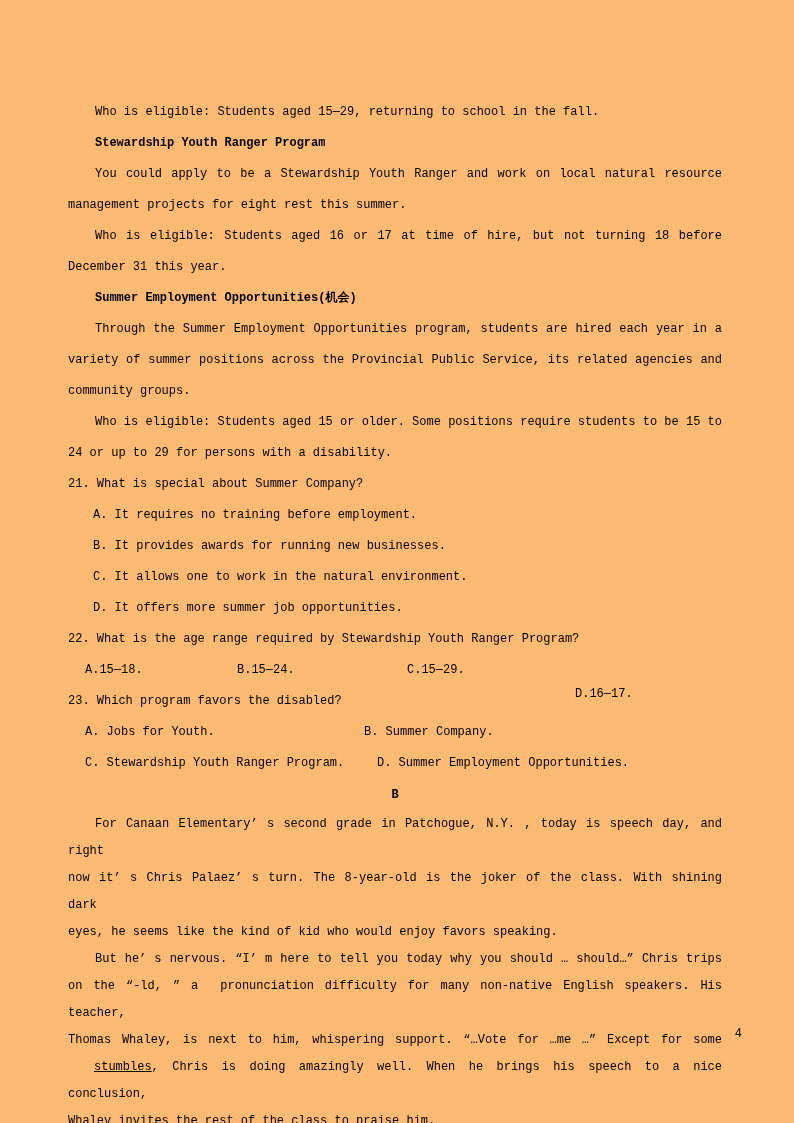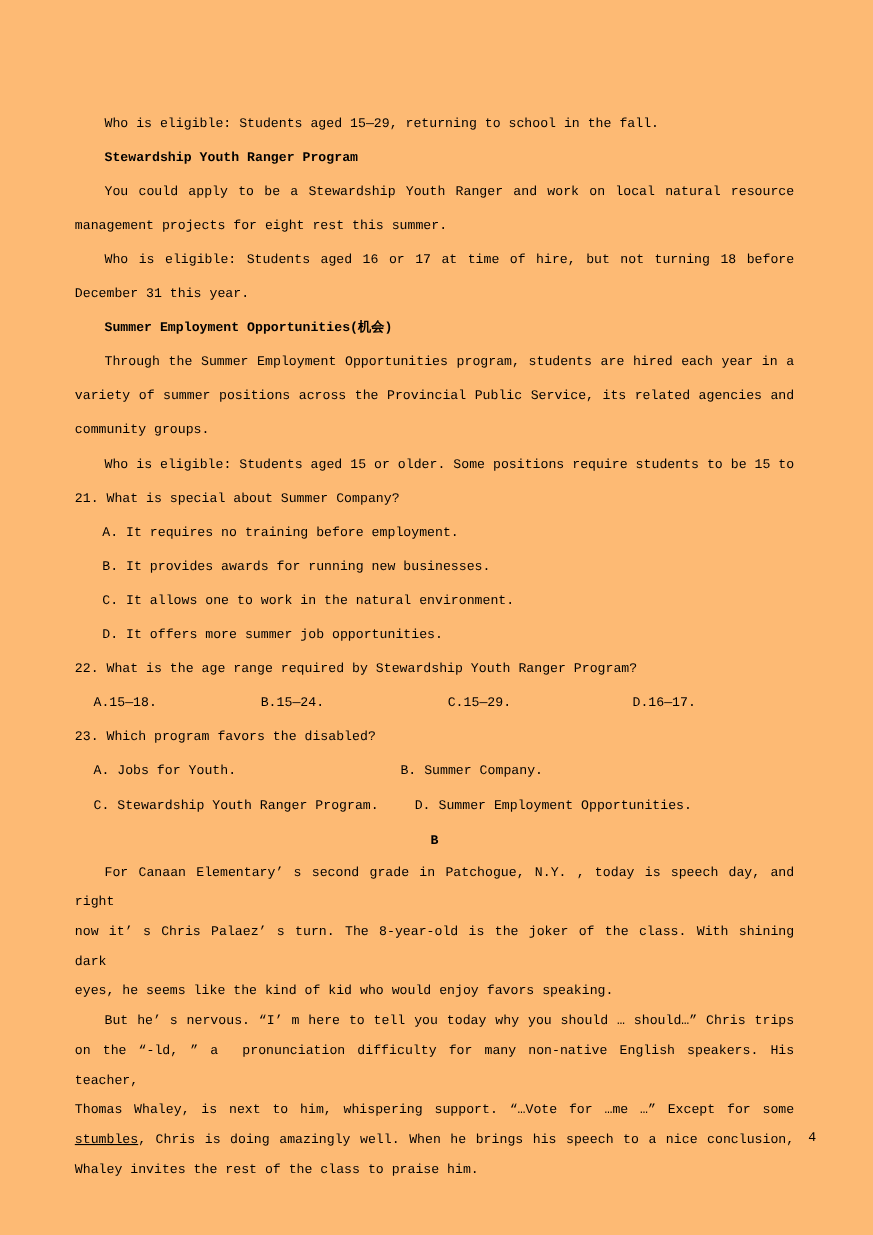--- a/index.html
+++ b/index.html
@@ -36,21 +36,21 @@
   .bold { font-weight: bold; }
   .center { text-align: center; }
   .indent { text-indent: 27px; }
   .justify {
     text-align: justify;
     text-align-last: justify;
     text-justify: inter-word;
   }
   .options-row { position: relative; }
   .opt { position: absolute; top: 0; white-space: nowrap; }
-  .u { text-decoration: underline; }
+  .u { text-decoration: underline; margin-left: 26px; }
   .page-number {
     position: absolute;
     top: 1026px;
     right: 71px;
     font-size: 12px;
     line-height: 16px;
   }
 </style>
 </head>
 <body>
@@ -61,31 +61,32 @@
       <div class="line bold indent">Stewardship Youth Ranger Program</div>
       <div class="line indent justify">You could apply to be a Stewardship Youth Ranger and work on local natural resource</div>
       <div class="line">management projects for eight rest this summer.</div>
       <div class="line indent justify">Who is eligible: Students aged 16 or 17 at time of hire, but not turning 18 before</div>
       <div class="line">December 31 this year.</div>
       <div class="line bold indent">Summer Employment Opportunities(机会)</div>
       <div class="line indent justify">Through the Summer Employment Opportunities program, students are hired each year in a</div>
       <div class="line justify">variety of summer positions across the Provincial Public Service, its related agencies and</div>
       <div class="line">community groups.</div>
       <div class="line indent justify">Who is eligible: Students aged 15 or older. Some positions require students to be 15 to</div>
+      <div class="line">24 or up to 29 for persons with a disability.</div>
       <div class="line">21. What is special about Summer Company?</div>
       <div class="line" style="padding-left: 25px;">A. It requires no training before employment.</div>
       <div class="line" style="padding-left: 25px;">B. It provides awards for running new businesses.</div>
       <div class="line" style="padding-left: 25px;">C. It allows one to work in the natural environment.</div>
       <div class="line" style="padding-left: 25px;">D. It offers more summer job opportunities.</div>
       <div class="line">22. What is the age range required by Stewardship Youth Ranger Program?</div>
       <div class="line options-row">
         <span class="opt" style="left: 17px;">A.15—18.</span>
         <span class="opt" style="left: 169px;">B.15—24.</span>
         <span class="opt" style="left: 339px;">C.15—29.</span>
-        <span class="opt" style="left: 507px;">D.16—17.</span>
+        <span class="opt" style="left: 507px; margin-top: 24px;">D.16—17.</span>
       </div>
       <div class="line">23. Which program favors the disabled?</div>
       <div class="line options-row">
         <span class="opt" style="left: 17px;">A. Jobs for Youth.</span>
         <span class="opt" style="left: 296px;">B. Summer Company.</span>
       </div>
       <div class="line options-row">
         <span class="opt" style="left: 17px;">C. Stewardship Youth Ranger Program.</span>
         <span class="opt" style="left: 309px;">D. Summer Employment Opportunities.</span>
       </div>

